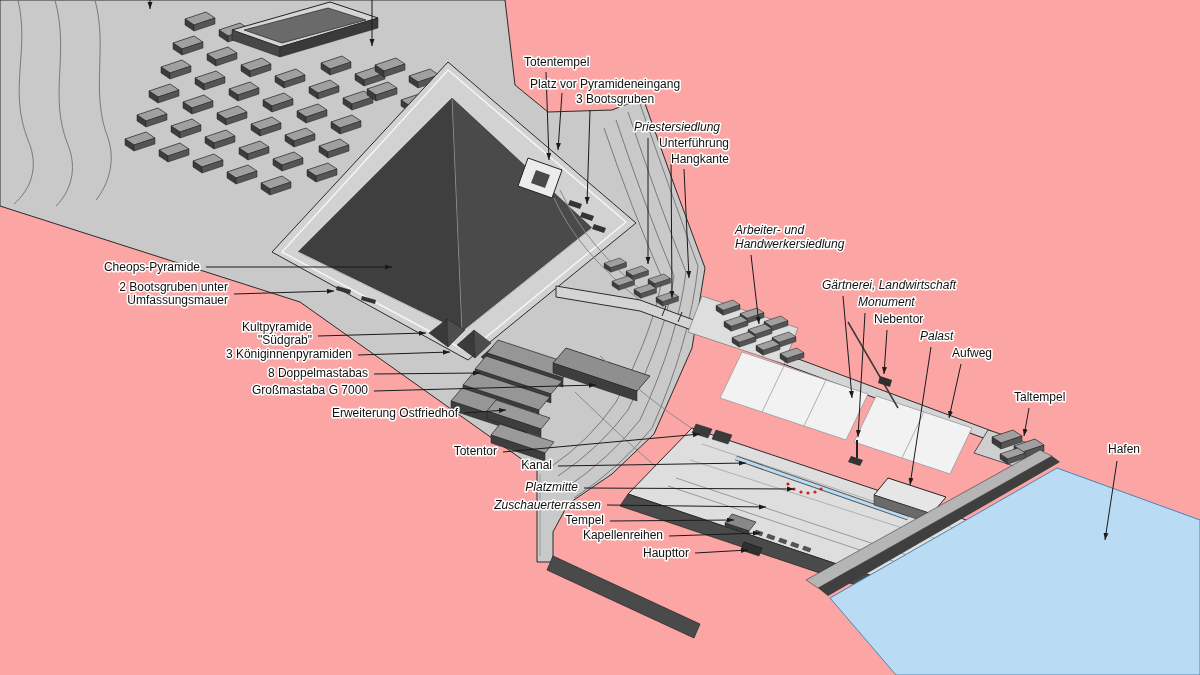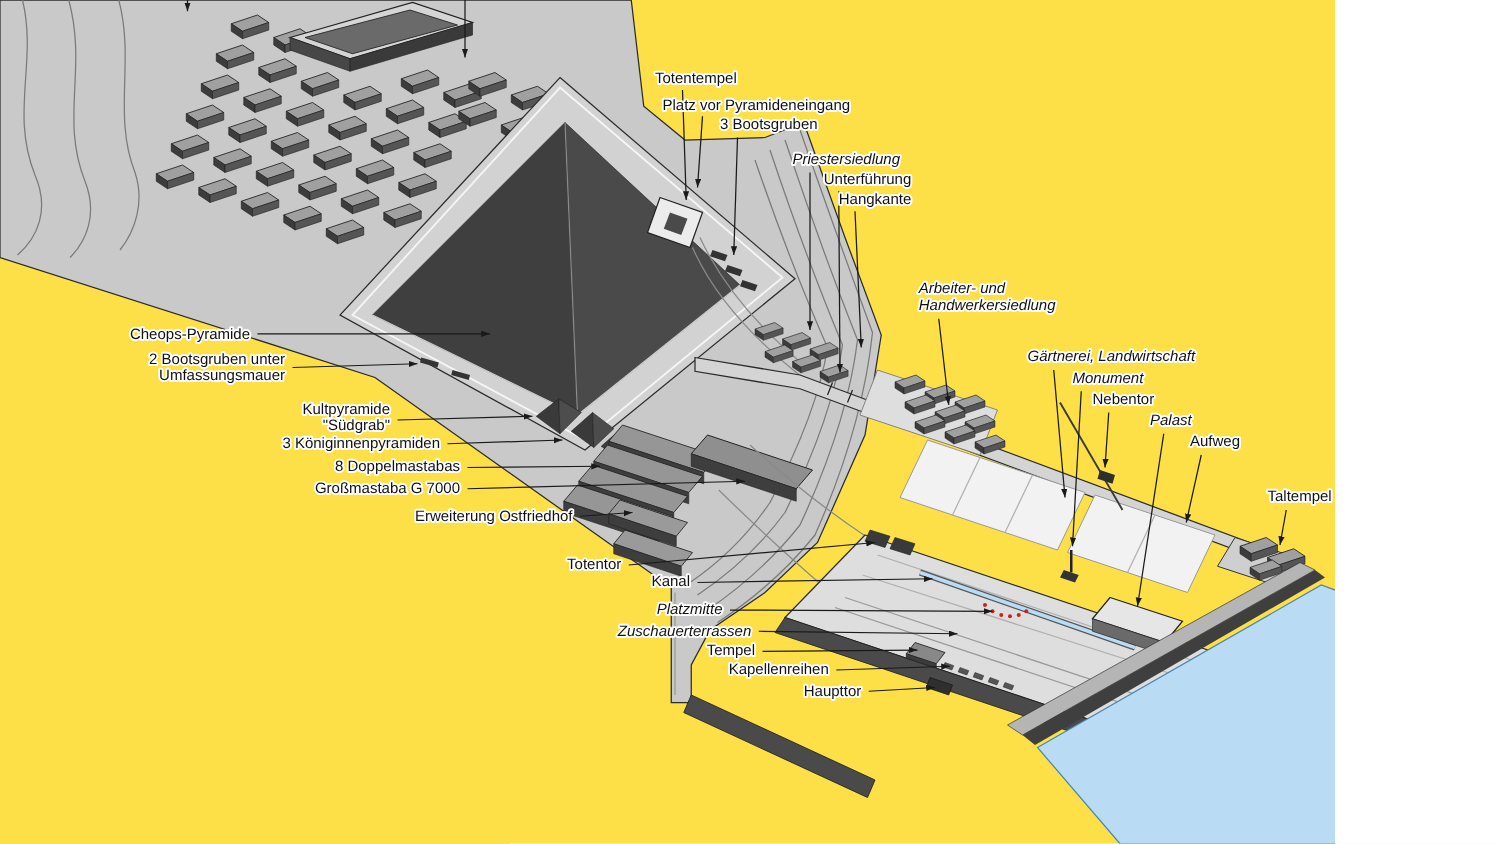--- a/index.html
+++ b/index.html
@@ -1,16 +1,16 @@
 <!DOCTYPE html>
 <html><head>
 <meta charset="utf-8">
 <style>
   html,body{margin:0;padding:0;background:#fff;}
-  .stage{position:relative;width:1068px;height:675px;background:#fde047;overflow:hidden;
+  .stage{position:relative;width:1200px;height:675px;background:#fca5a5;overflow:hidden;
          font-family:"Liberation Sans","DejaVu Sans",sans-serif;}
   svg{display:block;}
   text{font-size:12px;fill:#111;paint-order:stroke;stroke:#fff;stroke-width:3px;
        stroke-linejoin:round;font-family:"Liberation Sans","DejaVu Sans",sans-serif;}
   text.i{font-style:italic;}
   text.e{text-anchor:end;}
   .ld{fill:none;stroke:#1a1a1a;stroke-width:1;marker-end:url(#arr);}
   .ct{fill:none;stroke:#7a7a7a;stroke-width:1;}
   .rd{fill:none;stroke:#8a8a8a;stroke-width:1;}
   .pl{fill:none;stroke:#b0b0b0;stroke-width:1;}

